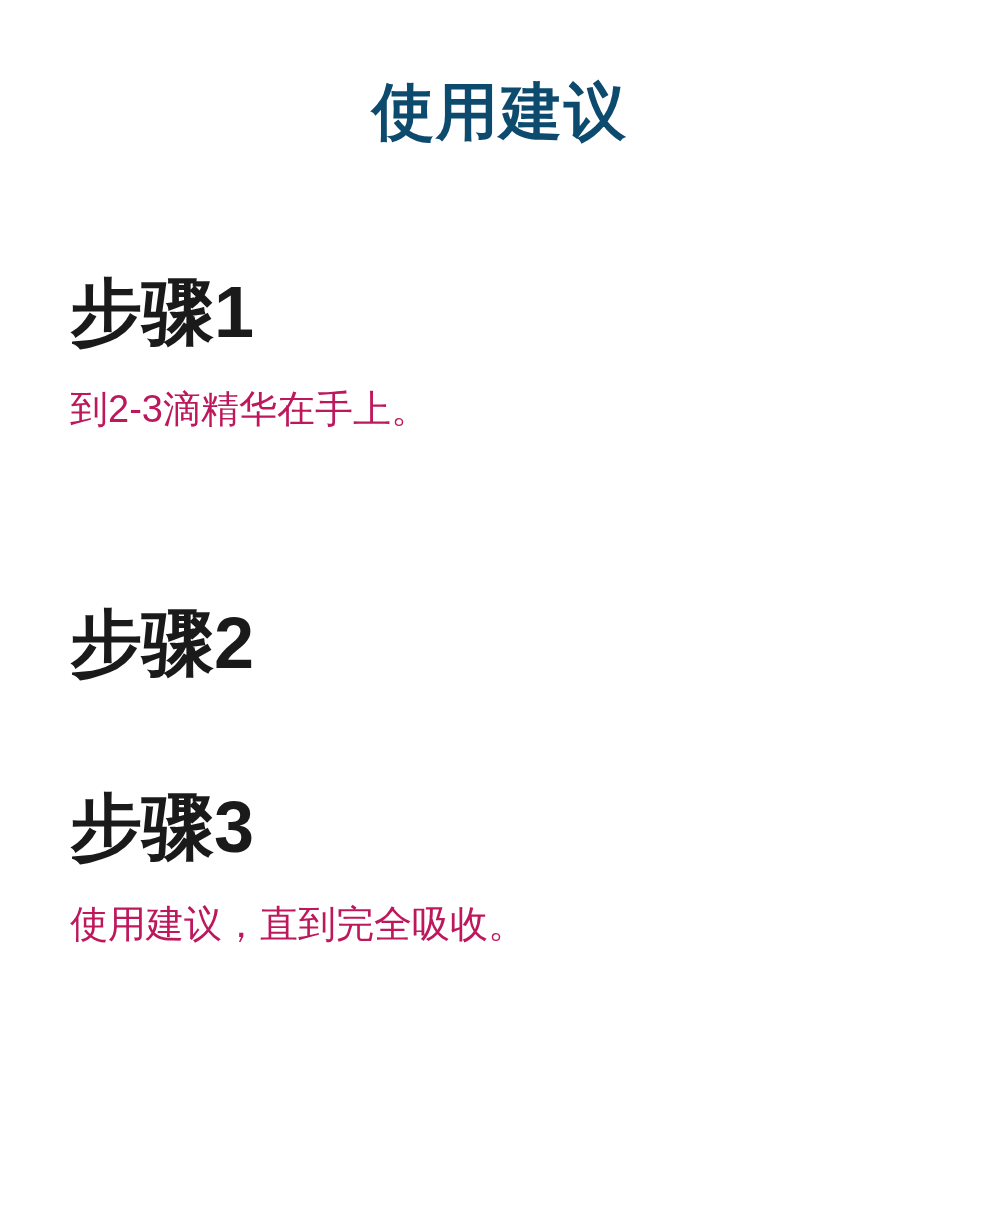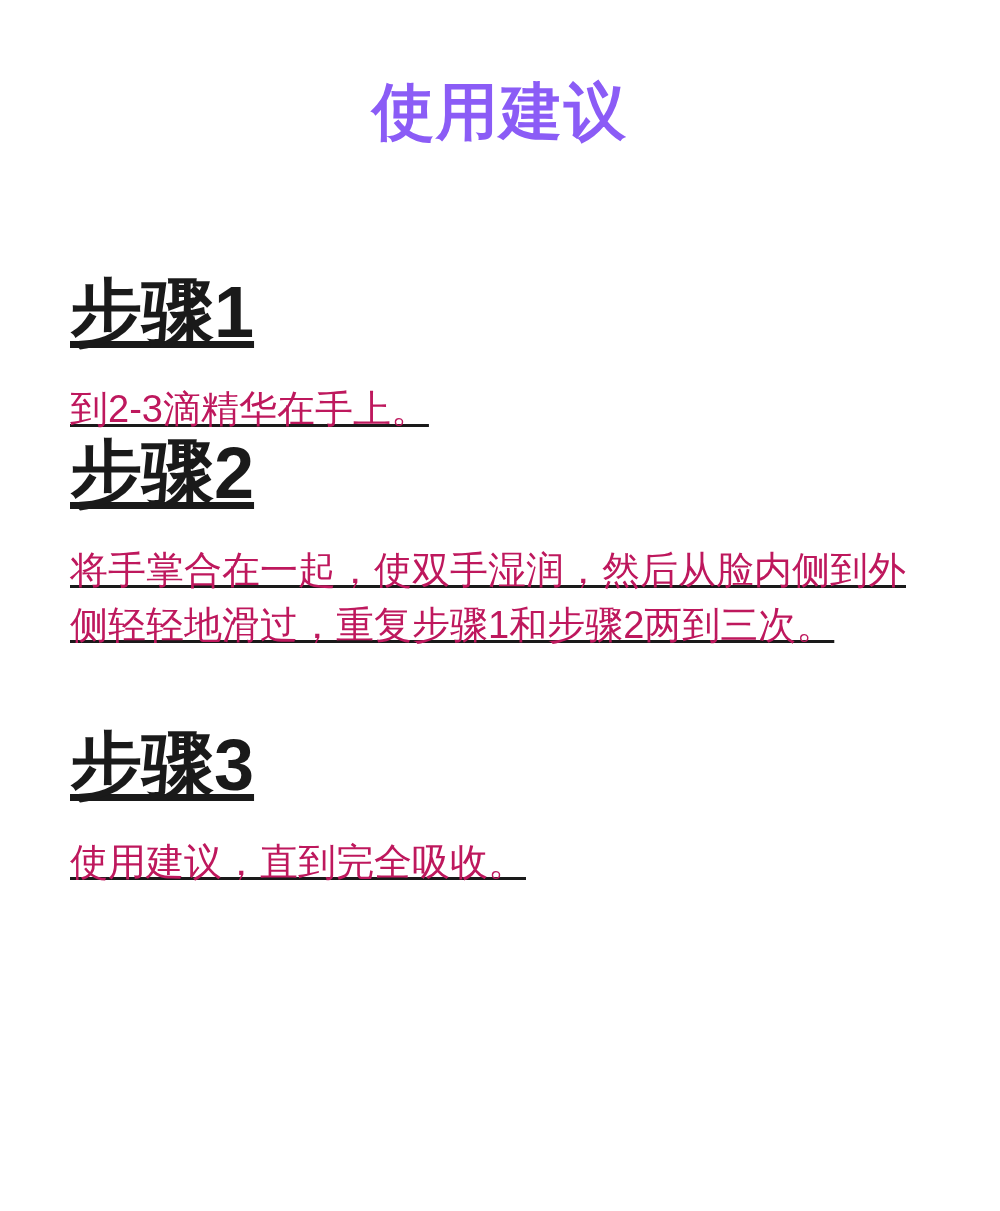--- a/index.html
+++ b/index.html
@@ -19,37 +19,36 @@
     width: 1000px;
     height: 1211px;
     background: #ffffff;
     box-sizing: border-box;
   }
   .page-title {
     text-align: center;
     font-size: 62px;
     font-weight: 700;
     letter-spacing: 2px;
-    color: #8b5cf6;
+    color: #0c4a6e;
     margin: 0;
     padding-top: 78px;
     line-height: 1.1;
   }
   .steps {
     margin: 0;
     padding: 0;
     list-style: none;
   }
   .step {
     padding: 0 70px;
-    text-decoration: underline;
   }
   .step-1 { margin-top: 130px; }
-  .step-2 { }
-  .step-3 { margin-top: 76px; }
+  .step-2 { margin-top: 170px; }
+  .step-3 { margin-top: 112px; }
   .step-heading {
     font-size: 72px;
     font-weight: 700;
     line-height: 1.0;
     margin: 0 0 34px 0;
     color: #1a1a1a;
     letter-spacing: 0px;
   }
   .step-body {
     font-size: 38px;
@@ -69,21 +68,20 @@
 
   <ul class="steps">
 
     <li class="step step-1">
       <h2 class="step-heading">步骤1</h2>
       <p class="step-body">到2-3滴精华在手上。</p>
     </li>
 
     <li class="step step-2">
       <h2 class="step-heading">步骤2</h2>
-      <p class="step-body">将手掌合在一起，使双手湿润，然后从脸内侧到外侧轻轻地滑过，重复步骤1和步骤2两到三次。</p>
     </li>
 
     <li class="step step-3">
       <h2 class="step-heading">步骤3</h2>
       <p class="step-body">使用建议，直到完全吸收。</p>
     </li>
 
   </ul>
 </div>
 

